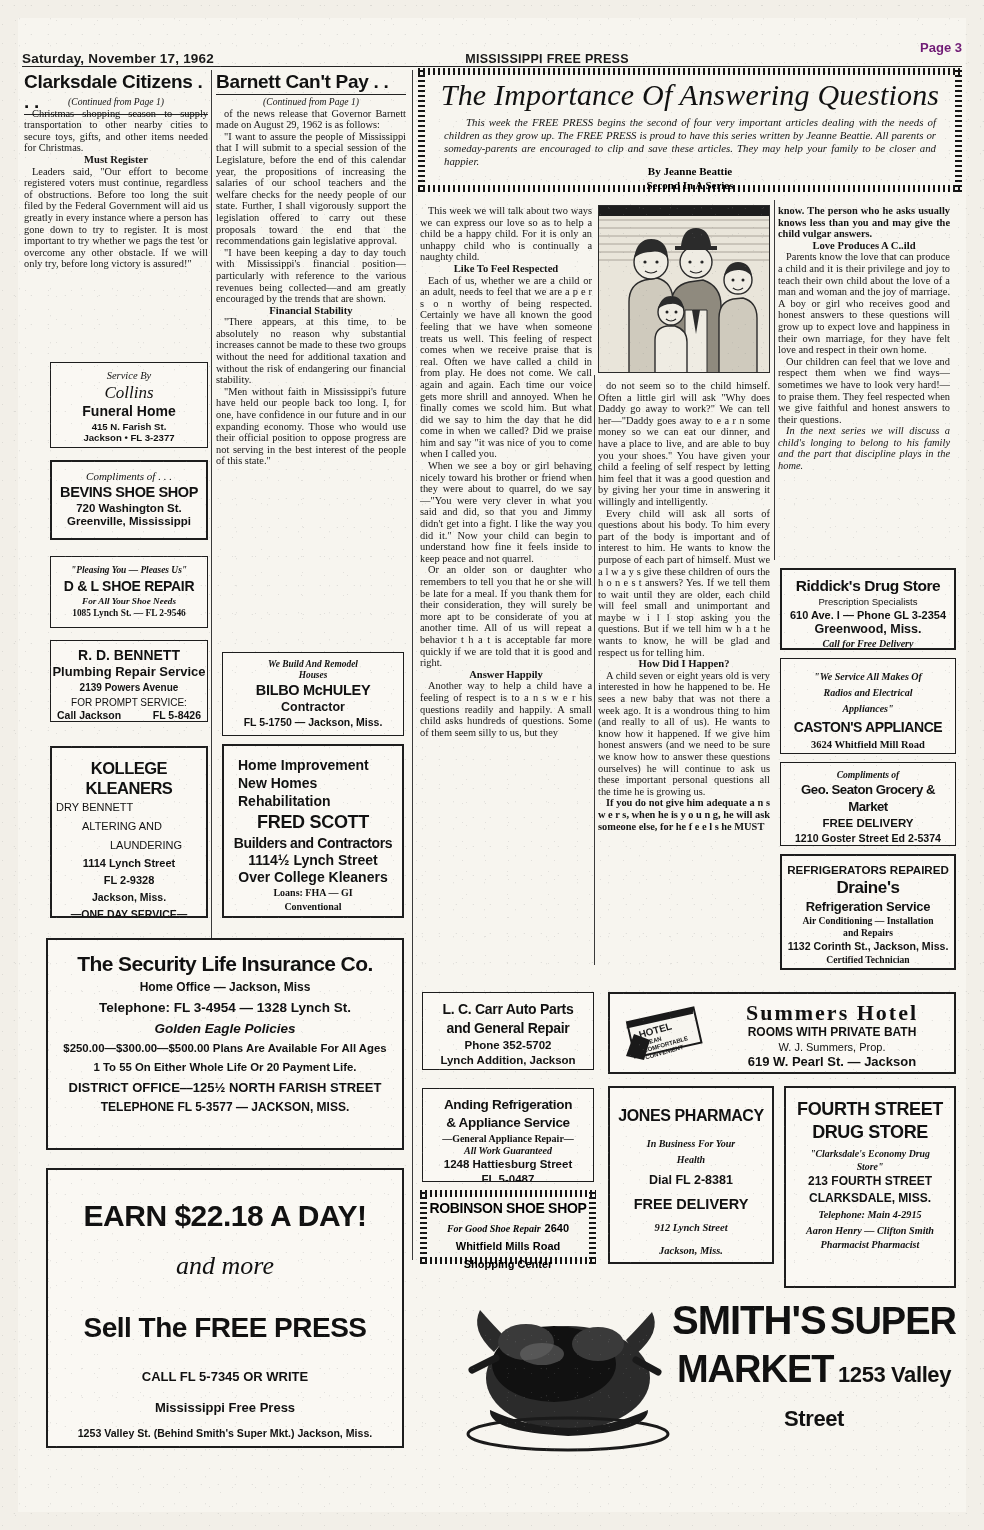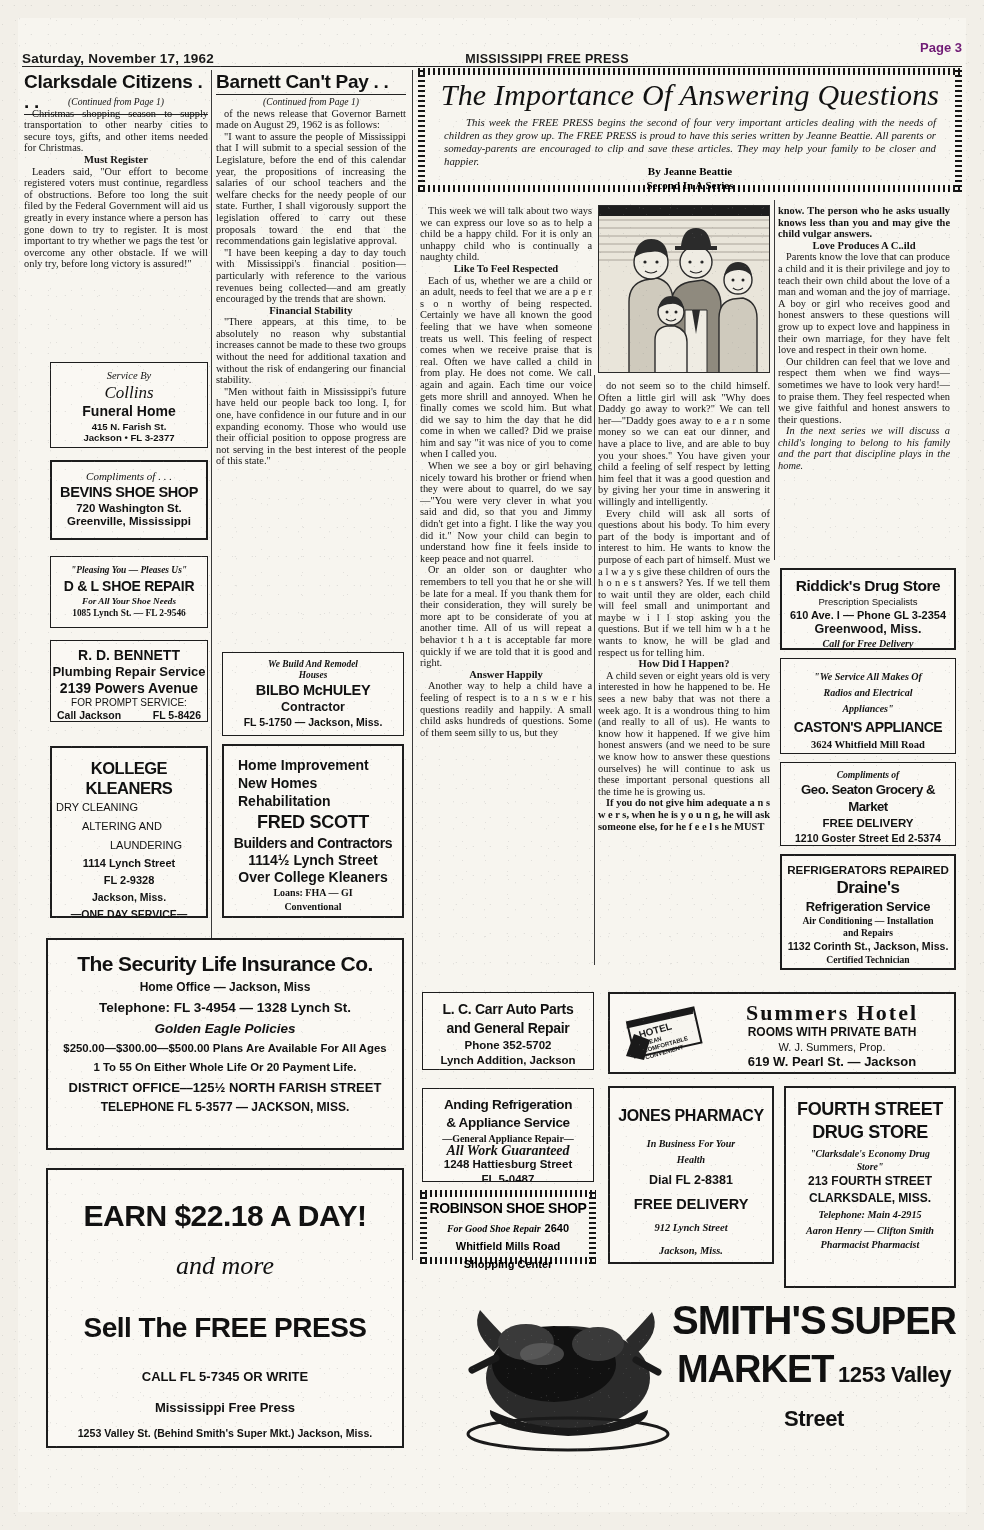--- a/index.html
+++ b/index.html
@@ -245,31 +245,31 @@
   <div class="ad" style="left:50px;top:556px;width:158px;height:72px;padding-top:8px;">
     <span class="l scr-b">"Pleasing You — Pleases Us"</span>
     <span class="l" style="font-weight:bold;font-size:14px;line-height:20px;letter-spacing:-.3px;">D &amp; L SHOE REPAIR</span>
     <span class="l scr-b" style="font-style:italic;font-size:9.2px;">For All Your Shoe Needs</span>
     <span class="l" style="font-family:'Liberation Serif',serif;font-weight:bold;font-size:9.4px;line-height:13px;">1085 Lynch St. — FL 2-9546</span>
   </div>
 
   <div class="ad" style="left:50px;top:640px;width:158px;height:82px;padding-top:6px;">
     <span class="l" style="font-weight:bold;font-size:14px;line-height:17px;">R. D. BENNETT</span>
     <span class="l" style="font-weight:bold;font-size:13px;line-height:16px;">Plumbing Repair Service</span>
-    <span class="l" style="font-weight:bold;font-size:14px;line-height:16px;">2139 Powers Avenue</span>
+    <span class="l" style="font-weight:bold;font-size:10px;line-height:16px;">2139 Powers Avenue</span>
     <span class="l" style="font-size:10px;line-height:13px;">FOR PROMPT SERVICE:</span>
     <span style="display:flex;justify-content:space-between;padding:0 6px;font-weight:bold;font-size:10.5px;">
       <span>Call Jackson</span>
       <span>FL 5-8426</span>
     </span>
   </div>
 
   <div class="ad thick" style="left:50px;top:746px;width:158px;height:172px;padding-top:10px;text-align:left;">
     <span class="l" style="font-weight:bold;font-size:16.5px;line-height:20px;text-align:center;letter-spacing:-.5px;">KOLLEGE KLEANERS</span>
-    <span class="l" style="font-size:11px;line-height:19px;padding-left:4px;">DRY CLEANING</span>
+    <span class="l" style="font-size:11px;line-height:19px;padding-left:4px;">DRY BENNETT</span>
     <span class="l" style="font-size:11px;line-height:19px;padding-left:30px;">ALTERING AND</span>
     <span class="l" style="font-size:11px;line-height:19px;padding-left:58px;">LAUNDERING</span>
     <span class="l" style="font-weight:bold;font-size:11px;line-height:17px;text-align:center;">1114 Lynch Street</span>
     <span class="l" style="font-weight:bold;font-size:11px;line-height:17px;text-align:center;">FL 2-9328</span>
     <span class="l" style="font-weight:bold;font-size:10.5px;line-height:17px;text-align:center;">Jackson, Miss.</span>
     <span class="l" style="font-weight:bold;font-size:10.5px;line-height:17px;text-align:center;">—ONE DAY SERVICE—</span>
   </div>
 
   <div class="ad" style="left:222px;top:652px;width:182px;height:84px;padding-top:6px;">
     <span class="l scr-b">We Build And Remodel</span>
@@ -315,21 +315,21 @@
     <span class="l" style="font-weight:bold;font-size:14px;line-height:19px;letter-spacing:-.3px;">L. C. Carr Auto Parts</span>
     <span class="l" style="font-weight:bold;font-size:14px;line-height:19px;letter-spacing:-.3px;">and General Repair</span>
     <span class="l" style="font-weight:bold;font-size:11.5px;line-height:15px;">Phone  352-5702</span>
     <span class="l" style="font-weight:bold;font-size:11.5px;line-height:15px;">Lynch  Addition,  Jackson</span>
   </div>
 
   <div class="ad" style="left:422px;top:1088px;width:172px;height:94px;padding-top:7px;">
     <span class="l" style="font-weight:bold;font-size:13.5px;line-height:18px;letter-spacing:-.3px;">Anding Refrigeration</span>
     <span class="l" style="font-weight:bold;font-size:13.5px;line-height:18px;letter-spacing:-.3px;">&amp; Appliance Service</span>
     <span class="l" style="font-family:'Liberation Serif',serif;font-weight:bold;font-size:10px;line-height:13px;">—General Appliance Repair—</span>
-    <span class="l scr-b" style="font-size:14px;line-height:12px;">All Work Guaranteed</span>
+    <span class="l scr-b" style="font-size:10px;line-height:12px;">All Work Guaranteed</span>
     <span class="l" style="font-weight:bold;font-size:11.5px;line-height:15px;">1248 Hattiesburg Street</span>
     <span class="l" style="font-weight:bold;font-size:11.5px;line-height:15px;">FL  5-0487</span>
   </div>
 
   <div class="zig" style="left:420px;top:1190px;width:176px;height:74px;">
     <div style="position:absolute;left:9px;top:9px;right:9px;text-align:center;">
       <span class="l" style="font-family:'Liberation Sans',sans-serif;font-weight:bold;font-size:14px;line-height:19px;letter-spacing:-.3px;">ROBINSON SHOE SHOP</span>
       <span class="l" style="font-family:'Liberation Serif',serif;font-style:italic;font-weight:bold;font-size:10px;line-height:14px;">For Good Shoe Repair</span>
       <span class="l" style="font-family:'Liberation Sans',sans-serif;font-weight:bold;font-size:11px;line-height:15px;">2640 Whitfield Mills Road</span>
       <span class="l" style="font-family:'Liberation Sans',sans-serif;font-weight:bold;font-size:11px;line-height:15px;">Shopping Center</span>

